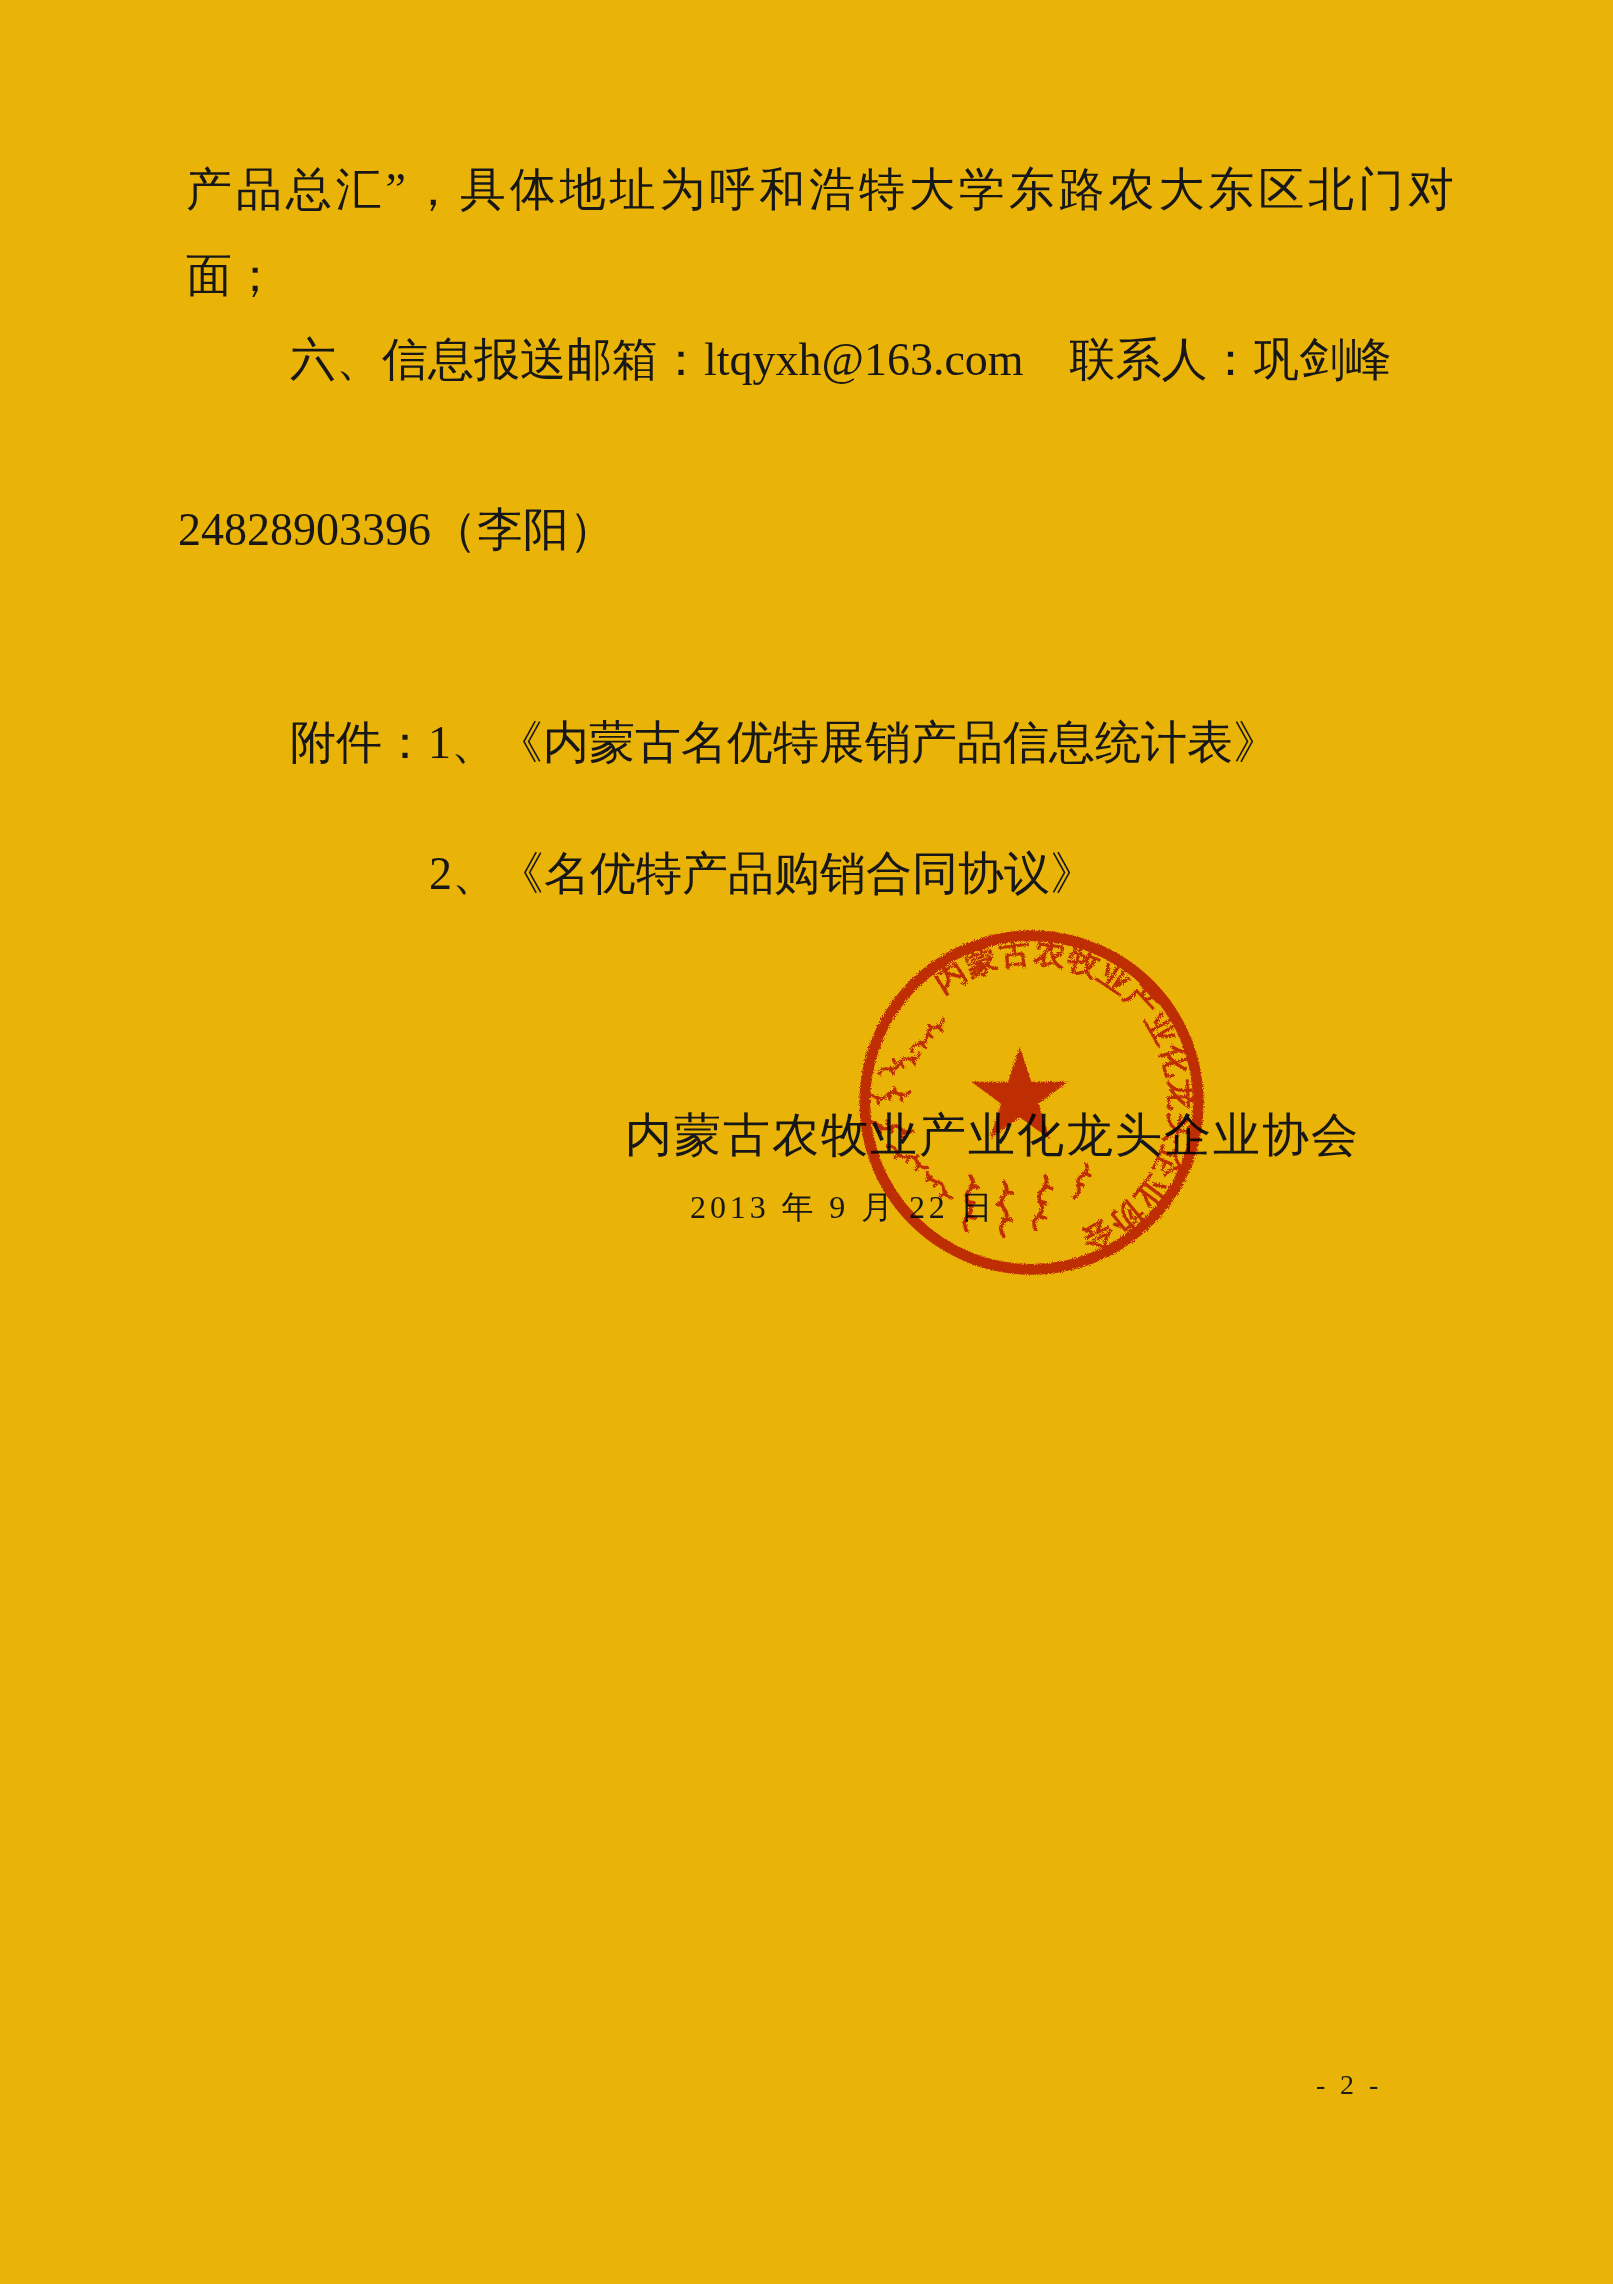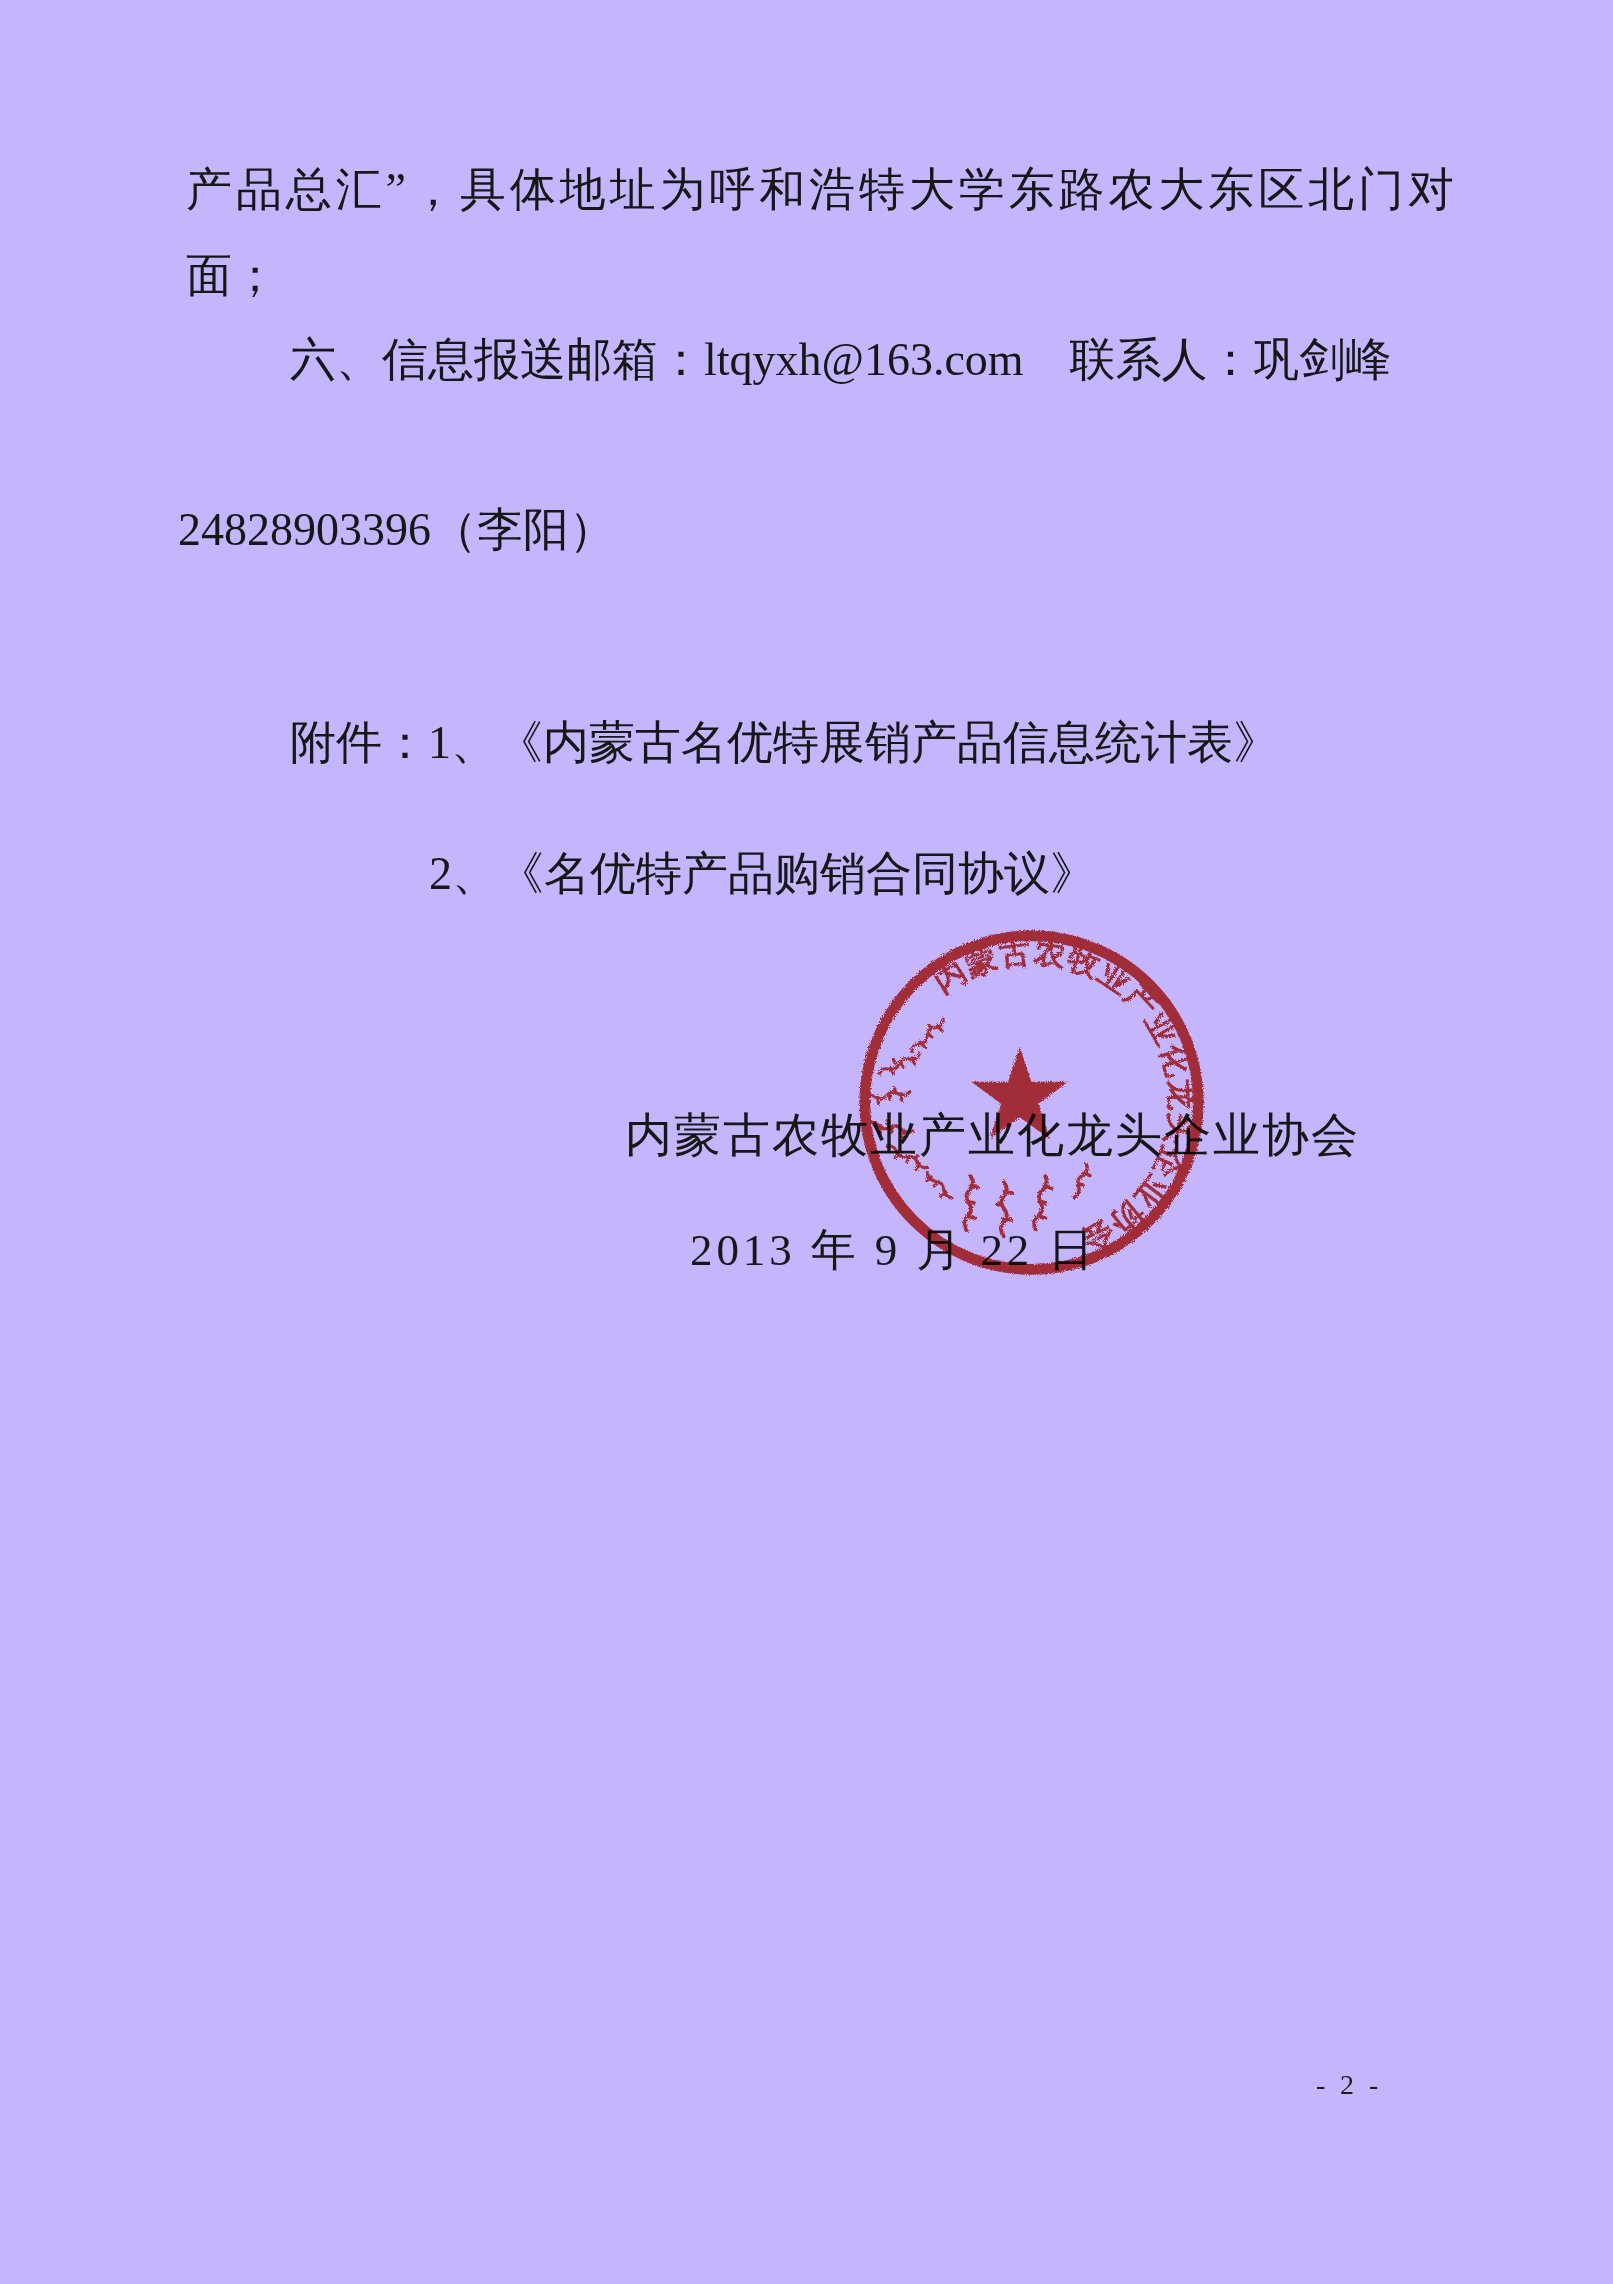--- a/index.html
+++ b/index.html
@@ -1,35 +1,35 @@
 <!DOCTYPE html>
 <html><head>
 <meta charset="utf-8">
 <style>
   html,body { margin:0; padding:0; background:#ffffff; }
   .page {
     position:relative;
     width:1613px; height:2285px;
-    background:#c4b5fd;
+    background:#eab308;
     overflow:hidden;
     font-family:"Liberation Serif","DejaVu Serif",serif;
     text-decoration:underline;
   }
   .ln {
     position:absolute;
     margin:0;
     white-space:pre;
     color:#171717;
     font-size:46px;
     line-height:1.1;
     font-family:"Liberation Serif","DejaVu Serif",serif;
   }
   .ln.sp4 { letter-spacing:3.9px; }
   .org-line { font-size:47px; letter-spacing:2px; }
-  .date-line { font-size:45px; letter-spacing:3.9px;margin-top:36px; }
+  .date-line { font-size:32px; letter-spacing:3.9px; }
   .page-num { font-size:28px; letter-spacing:3.9px; color:#1d1d1d; }
   .seal {
     position:absolute;
     left:851px; top:923px;
     width:365px; height:365px;
     mix-blend-mode:multiply;
     opacity:0.92;
   }
   .seal text {
     font-family:"Liberation Serif","DejaVu Serif",serif;

